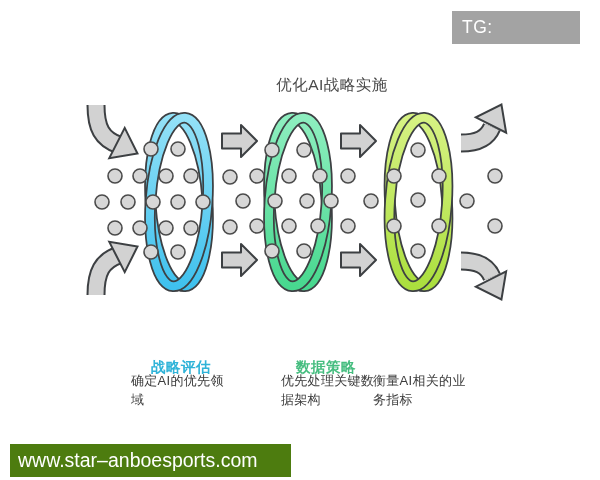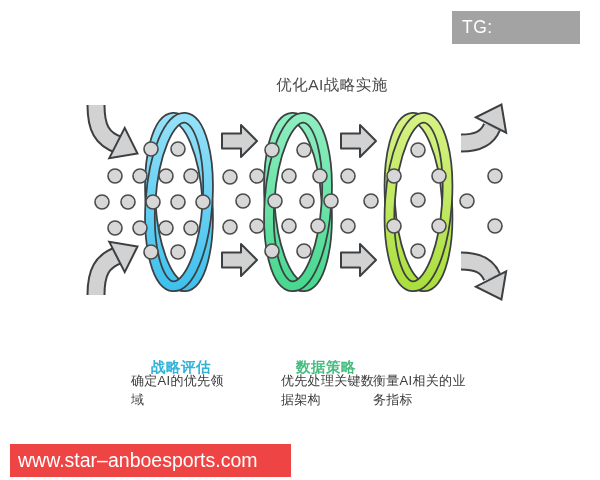--- a/index.html
+++ b/index.html
@@ -160,14 +160,14 @@
 
   <div class="abs title" style="color: rgb(74, 74, 74);">优化AI战略实施</div>
 
   <div class="abs stage-label" style="left: 126px; color: rgb(47, 179, 216);">战略评估</div>
   <div class="abs stage-label" style="left: 246px; color: rgb(69, 189, 127); text-align: right;">数据策略</div>
 
   <div class="abs stage-desc" style="left:131px;">确定AI的优先领域</div>
   <div class="abs stage-desc" style="left:253px;margin-left:28px;">优先处理关键数据架构</div>
   <div class="abs stage-desc" style="left:373px;">衡量AI相关的业务指标</div>
 
-  <div class="abs watermark" style="background: #ef4444; color: rgb(255, 255, 255);">www.star–anboesports.com</div>
+  <div class="abs watermark" style="background: #4d7c0f; color: rgb(255, 255, 255);">www.star–anboesports.com</div>
 </div>
 
 </body></html>

